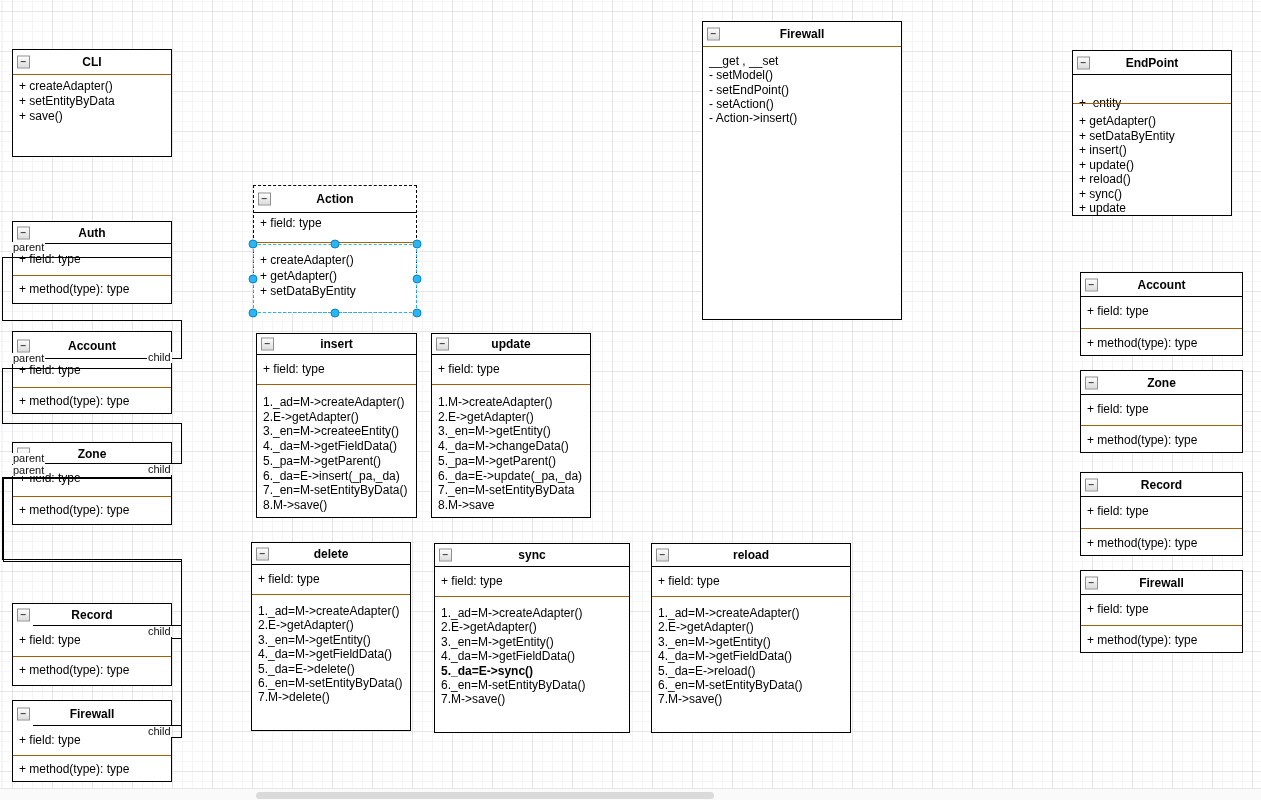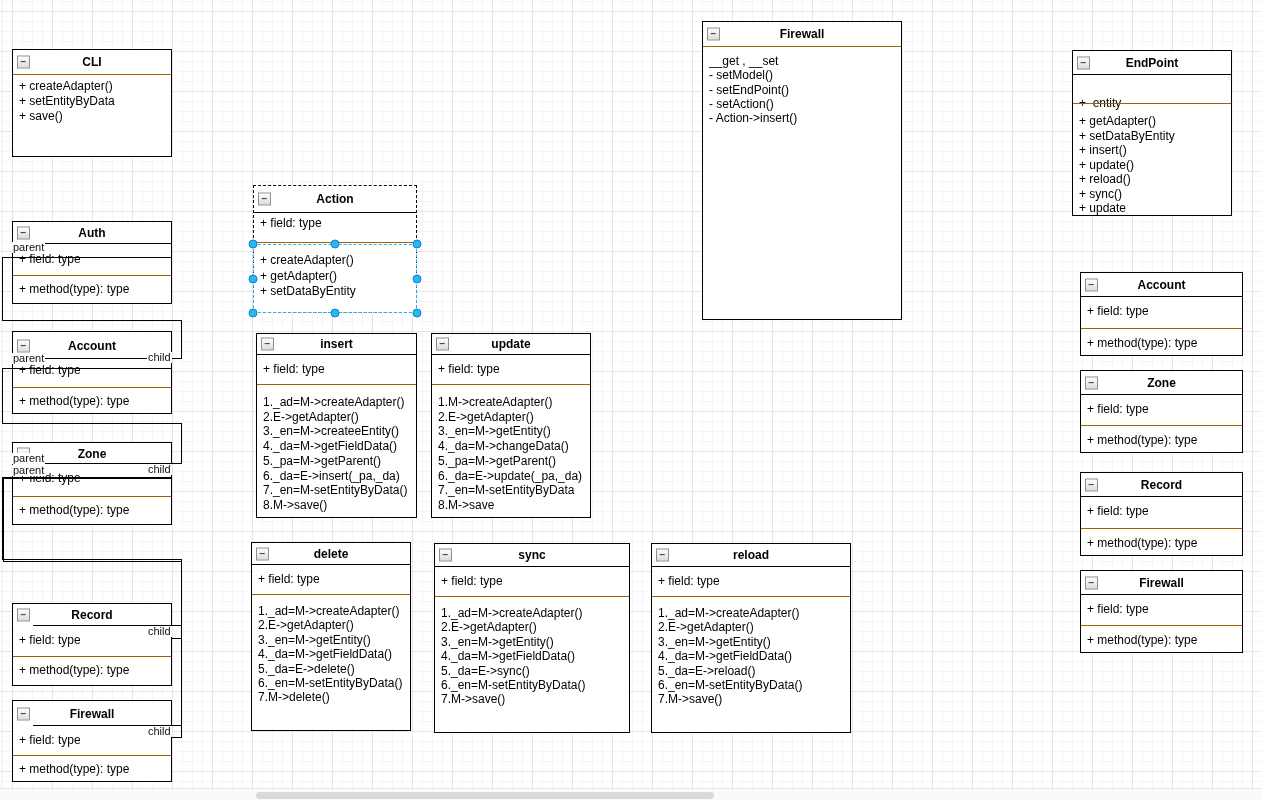--- a/index.html
+++ b/index.html
@@ -204,21 +204,21 @@
         <span>sync</span>
       </div>
       <div class="sec fields" style="height: 30px; padding-top: 7px;">
         <div class="row">+ field: type</div>
       </div>
       <div class="sec methods" style="padding-top: 9px;">
         <div class="row" style="line-height: 14.4px;">1._ad=M-&gt;createAdapter()</div>
         <div class="row" style="line-height: 14.4px;">2.E-&gt;getAdapter()</div>
         <div class="row" style="line-height: 14.4px;">3._en=M-&gt;getEntity()</div>
         <div class="row" style="line-height: 14.4px;">4._da=M-&gt;getFieldData()</div>
-        <div class="row" style="line-height: 14.4px;">5._da=E-&gt;sync()</div>
+        <div class="row" style="line-height: 14.4px; font-weight: bold;">5._da=E-&gt;sync()</div>
         <div class="row" style="line-height: 14.4px;">6._en=M-setEntityByData()</div>
         <div class="row" style="line-height: 14.4px;">7.M-&gt;save()</div>
       </div>
     </div>
     <div class="uml" style="left: 651px; top: 543px; width: 200px; height: 190px;">
       <div class="title" style="height: 22px;">
         <span class="collapse">−</span>
         <span>reload</span>
       </div>
       <div class="sec fields" style="height: 30px; padding-top: 7px;">

